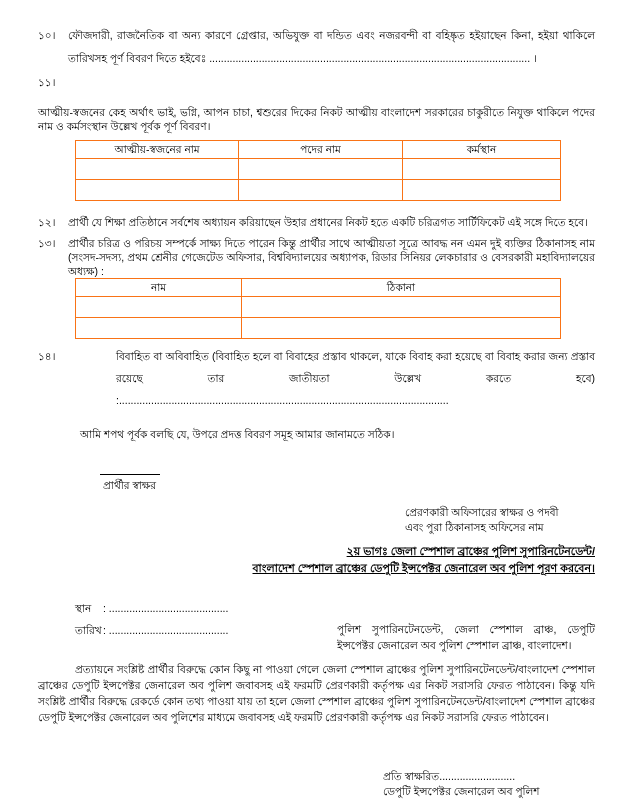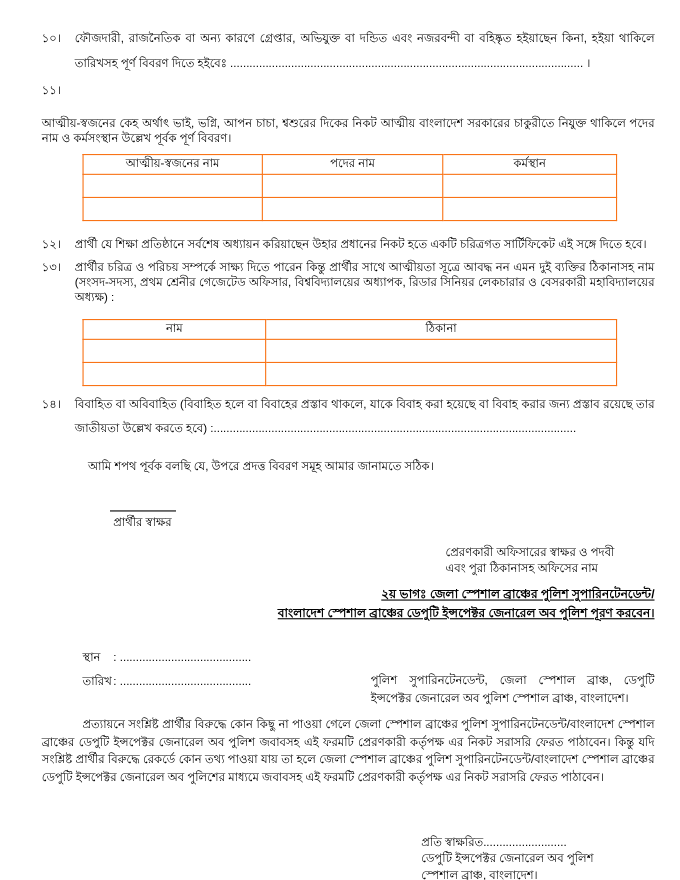--- a/index.html
+++ b/index.html
@@ -13,27 +13,27 @@
   }
   .item{display:flex;}
   .item .num{flex:0 0 30px;width:30px;}
   .item .txt{flex:1;text-align:justify;overflow-wrap:anywhere;}
   .spaced{line-height:23px;}
   .spaced14{line-height:22px;}
   .single{line-height:14px;}
   .mt-item11{margin-top:5px;flex-direction:column;}
   .mt-item12{margin-top:14px;}
   .mt-item13{margin-top:7px;}
-  .mt-item14{margin-top:6px;}
+  .mt-item14{margin-top:6px;gap:48px;}
   .tbl{border-collapse:collapse;table-layout:fixed;margin-left:37px;width:485px;}
   .tbl td{border:1px solid #f97316;padding:1px 4px;vertical-align:top;line-height:14px;overflow:hidden;}
   .tbl td.h{text-align:center;height:15px;}
   .tbl td.r{height:18px;}
   .t1{margin-top:7px;}
-  .t2{margin-top:12px;border-radius:10px;}
+  .t2{margin-top:0px;border-radius:10px;}
   .t1 col.c1{width:163px;} .t1 col.c2{width:164px;} .t1 col.c3{width:158px;}
   .t2 col.c1{width:166px;} .t2 col.c2{width:319px;}
   .oath{margin:16px 0 0 42px;line-height:14px;}
   .sig-block{margin:33px 0 0 62px;line-height:14px;}
   .sig-line{width:60px;border-top:1px solid #000;margin-bottom:3px;}
   .sig-block div.lbl{margin-left:3px;}
   .officer-block{width:175px;margin:13px 15px 0 auto;line-height:15px;text-align:left;}
   .part2-heading{margin-top:8px;text-align:right;font-weight:bold;font-size:11px;line-height:17px;}
   .part2-heading .u{text-decoration:underline;}
   .unsuitable{margin:5px 0 0 37px;line-height:14px;}

